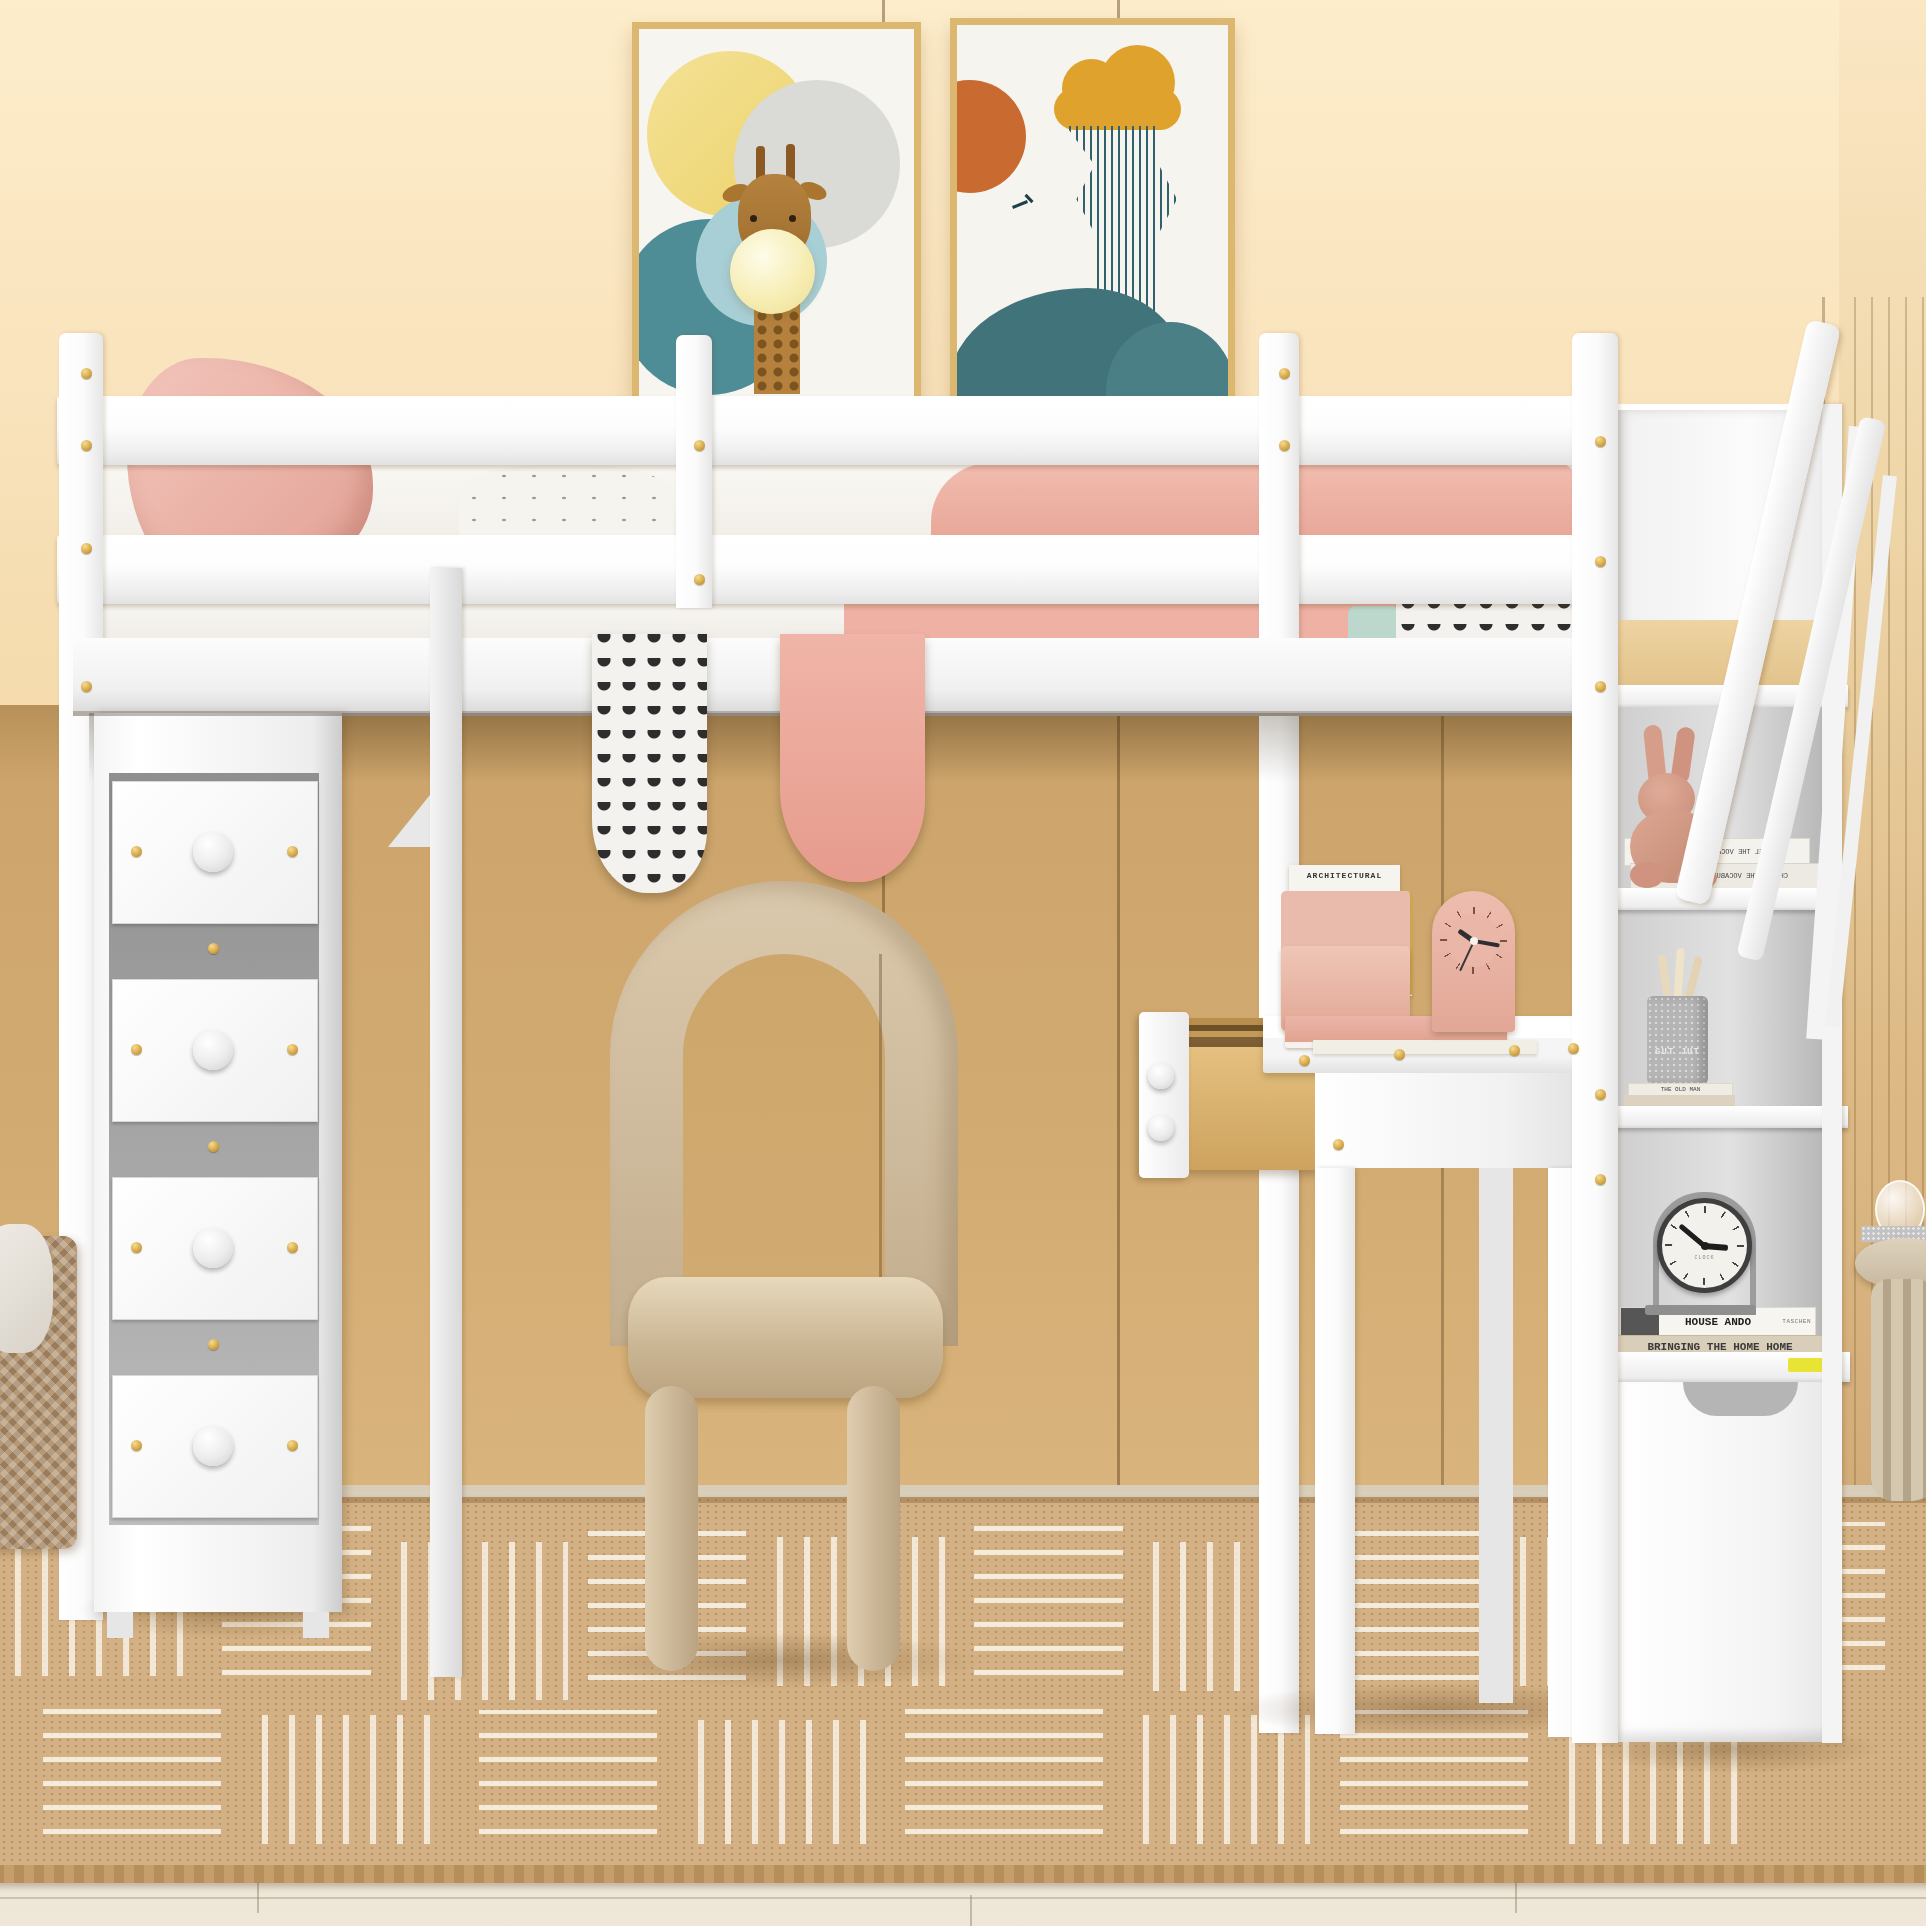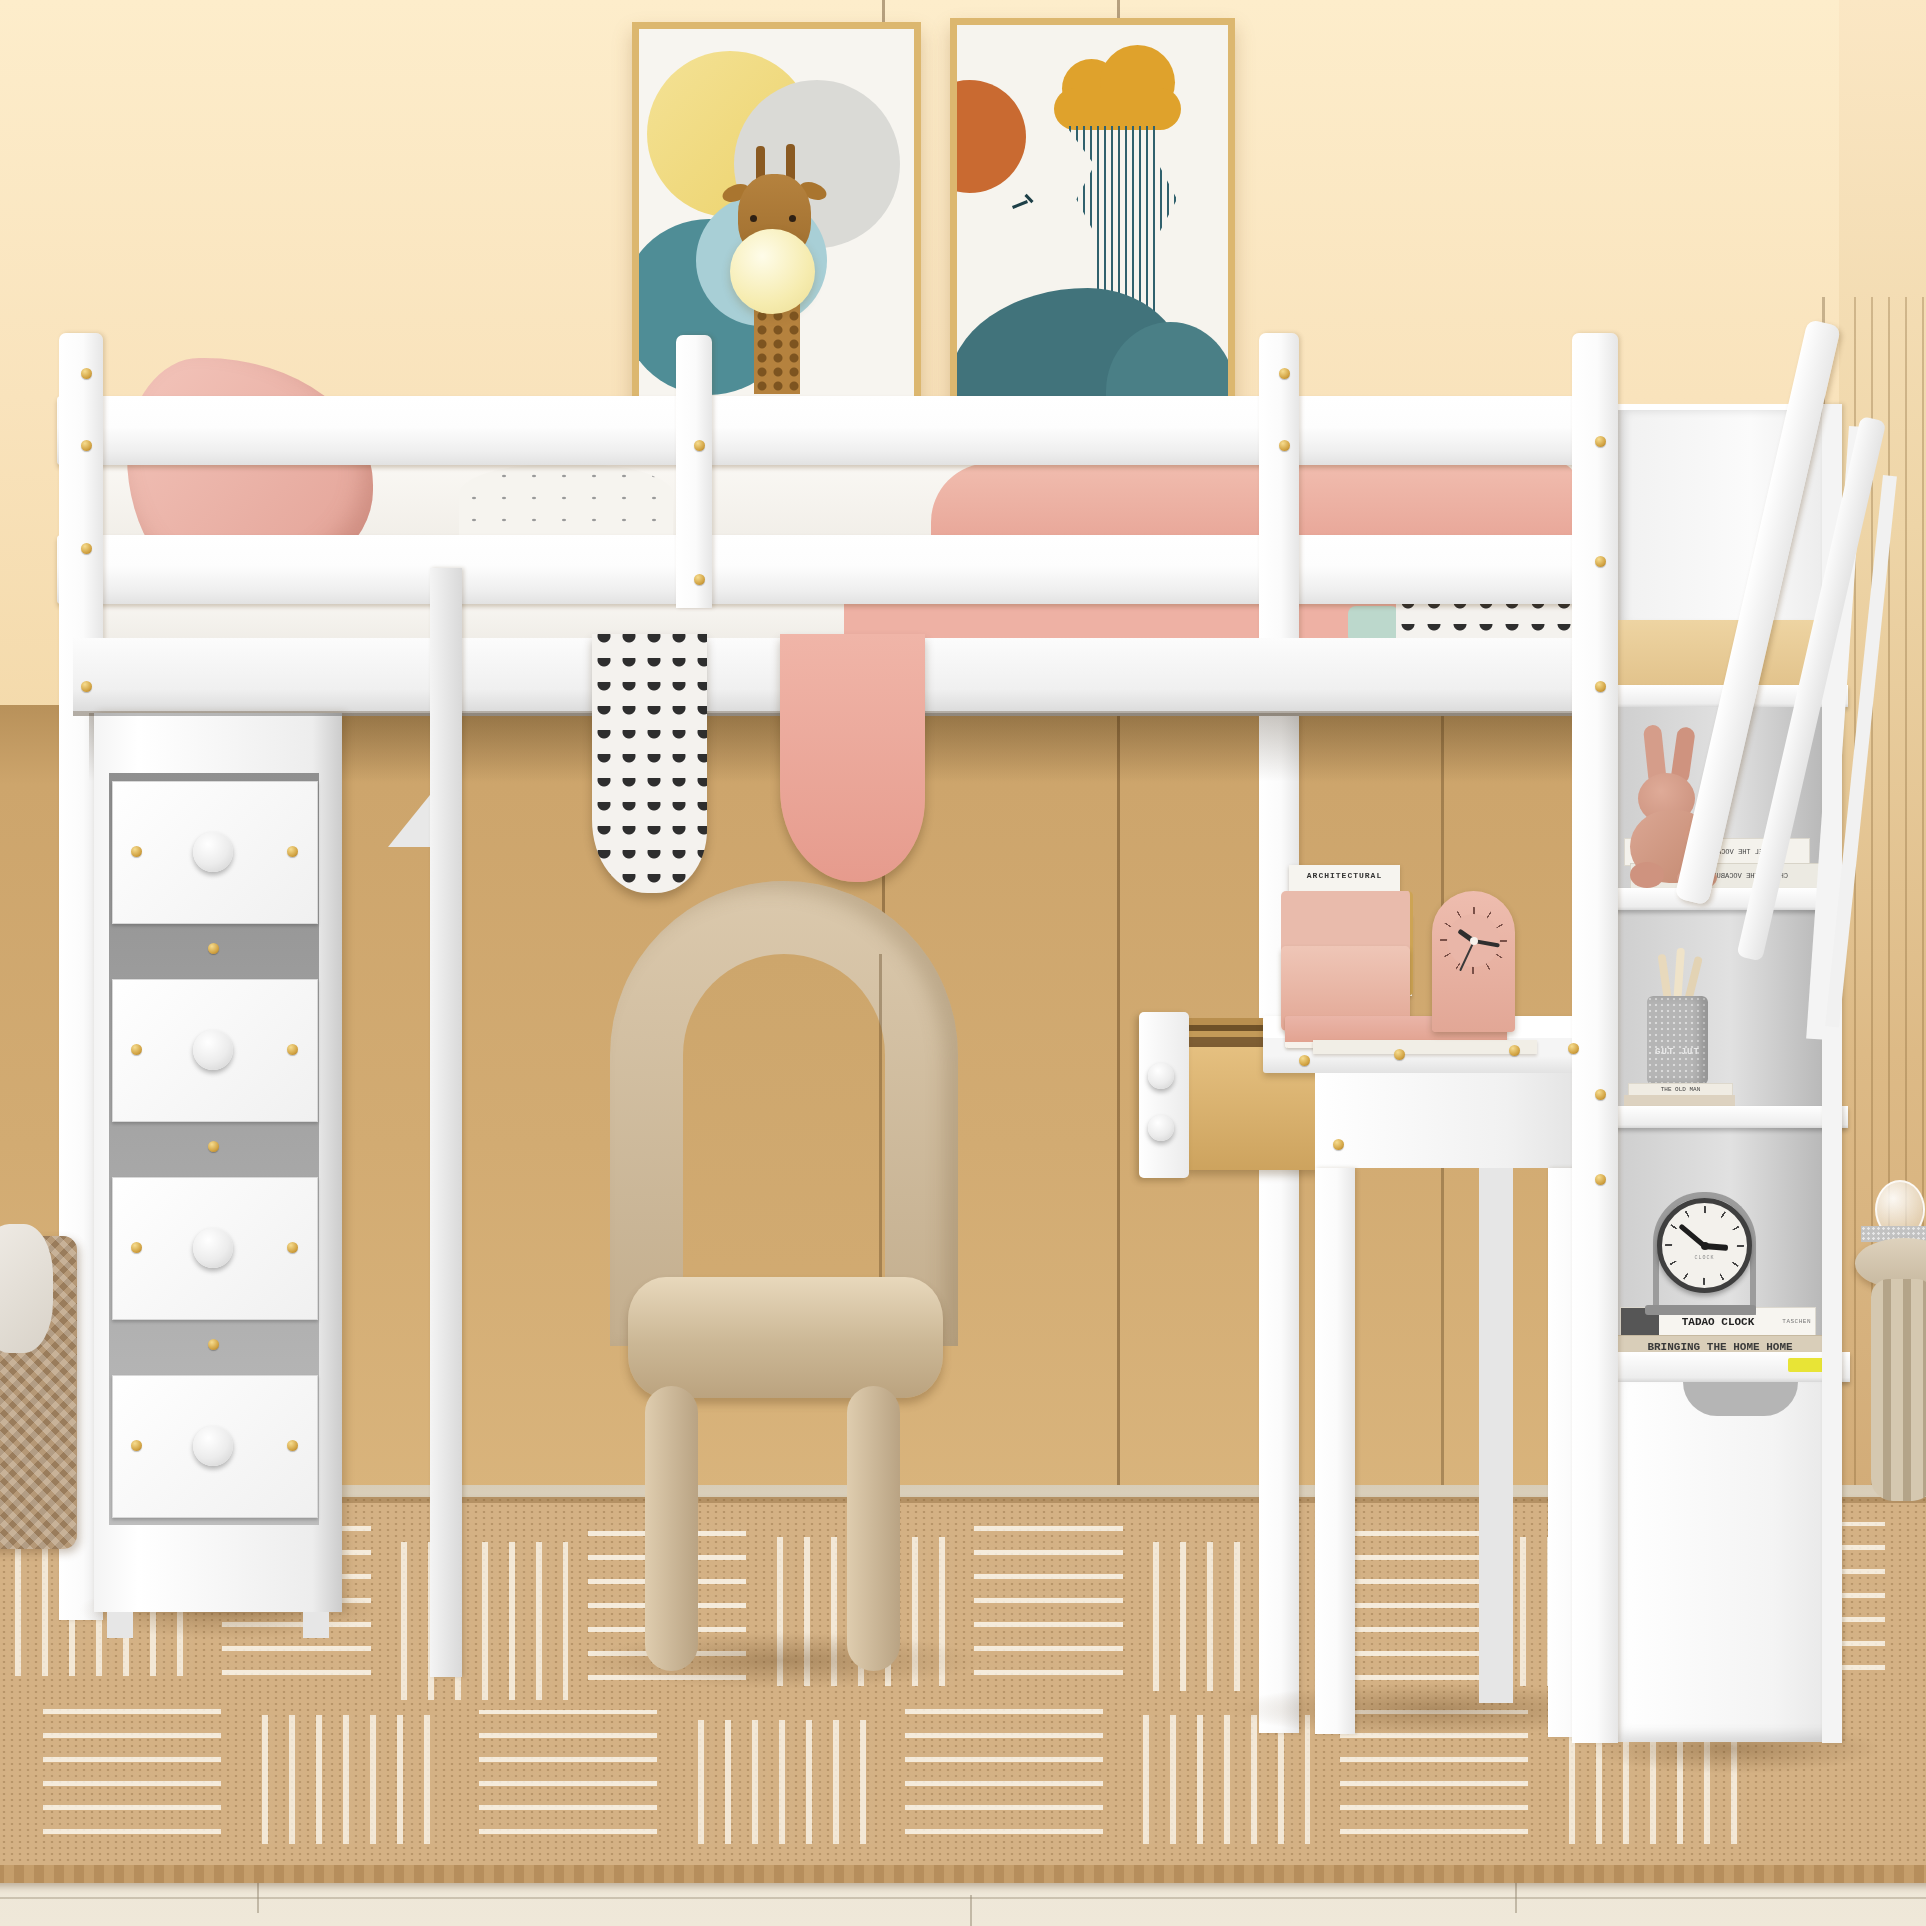--- a/index.html
+++ b/index.html
@@ -231,21 +231,21 @@
     <div style="margin-top:51px;text-align:center;font-size:9px;font-weight:bold;letter-spacing:1px;color:#e9e9e9;white-space:nowrap;">GUT JUT</div>
   </div>
   <div class="abs" style="left:1628px;top:1083px;width:103px;height:12px;background:#f0ece3;border:1px solid #ddd8cc;overflow:hidden;">
     <span class="booktext" style="font-size:6px;line-height:11px;">THE OLD MAN</span>
   </div>
   <div class="abs" style="left:1624px;top:1095px;width:111px;height:11px;background:#ddd2c0;"></div>
   <div class="abs shelfboard" style="left:1610px;top:1106px;width:238px;height:22px;"></div>
 
   <div class="abs" style="left:1620px;top:1307px;width:194px;height:30px;background:#f7f5f0;border:1px solid #ddd9cf;overflow:hidden;">
     <div class="abs" style="left:0;top:0;width:38px;height:100%;background:#565656;"></div>
-    <span class="booktext" style="font-size:11px;font-weight:bold;line-height:28px;color:#222;">TADAO CLOCK</span>
+    <span class="booktext" style="font-size:11px;font-weight:bold;line-height:28px;color:#222;">HOUSE ANDO</span>
     <span style="position:absolute;right:4px;top:10px;font-size:6px;color:#777;letter-spacing:0.5px;">TASCHEN</span>
   </div>
   <div class="abs" style="left:1614px;top:1335px;width:210px;height:24px;background:#d9ceb9;border:1px solid #c6b9a0;overflow:hidden;">
     <span class="booktext" style="font-size:11px;font-weight:bold;line-height:22px;color:#3a3a3a;">BRINGING THE HOME HOME</span>
   </div>
   <div class="abs" style="left:1643px;top:1184px;width:121px;height:139px;">
     <div class="abs" style="left:10px;top:8px;width:91px;height:117px;border:6px solid #9c9c9c;border-bottom:none;border-radius:50px 50px 0 0;"></div>
     <div class="abs" style="left:2px;top:121px;width:111px;height:10px;border-radius:3px;background:#8f8f8f;"></div>
     <div class="abs" style="left:14px;top:14px;width:85px;height:85px;border-radius:50%;background:#f3f1ec;border:5px solid #3f3f3f;box-shadow:0 3px 5px rgba(0,0,0,.3);">
       <div class="ticks" style="inset:3px;background:repeating-conic-gradient(#444 0 2.5deg,transparent 2.5deg 30deg);">

